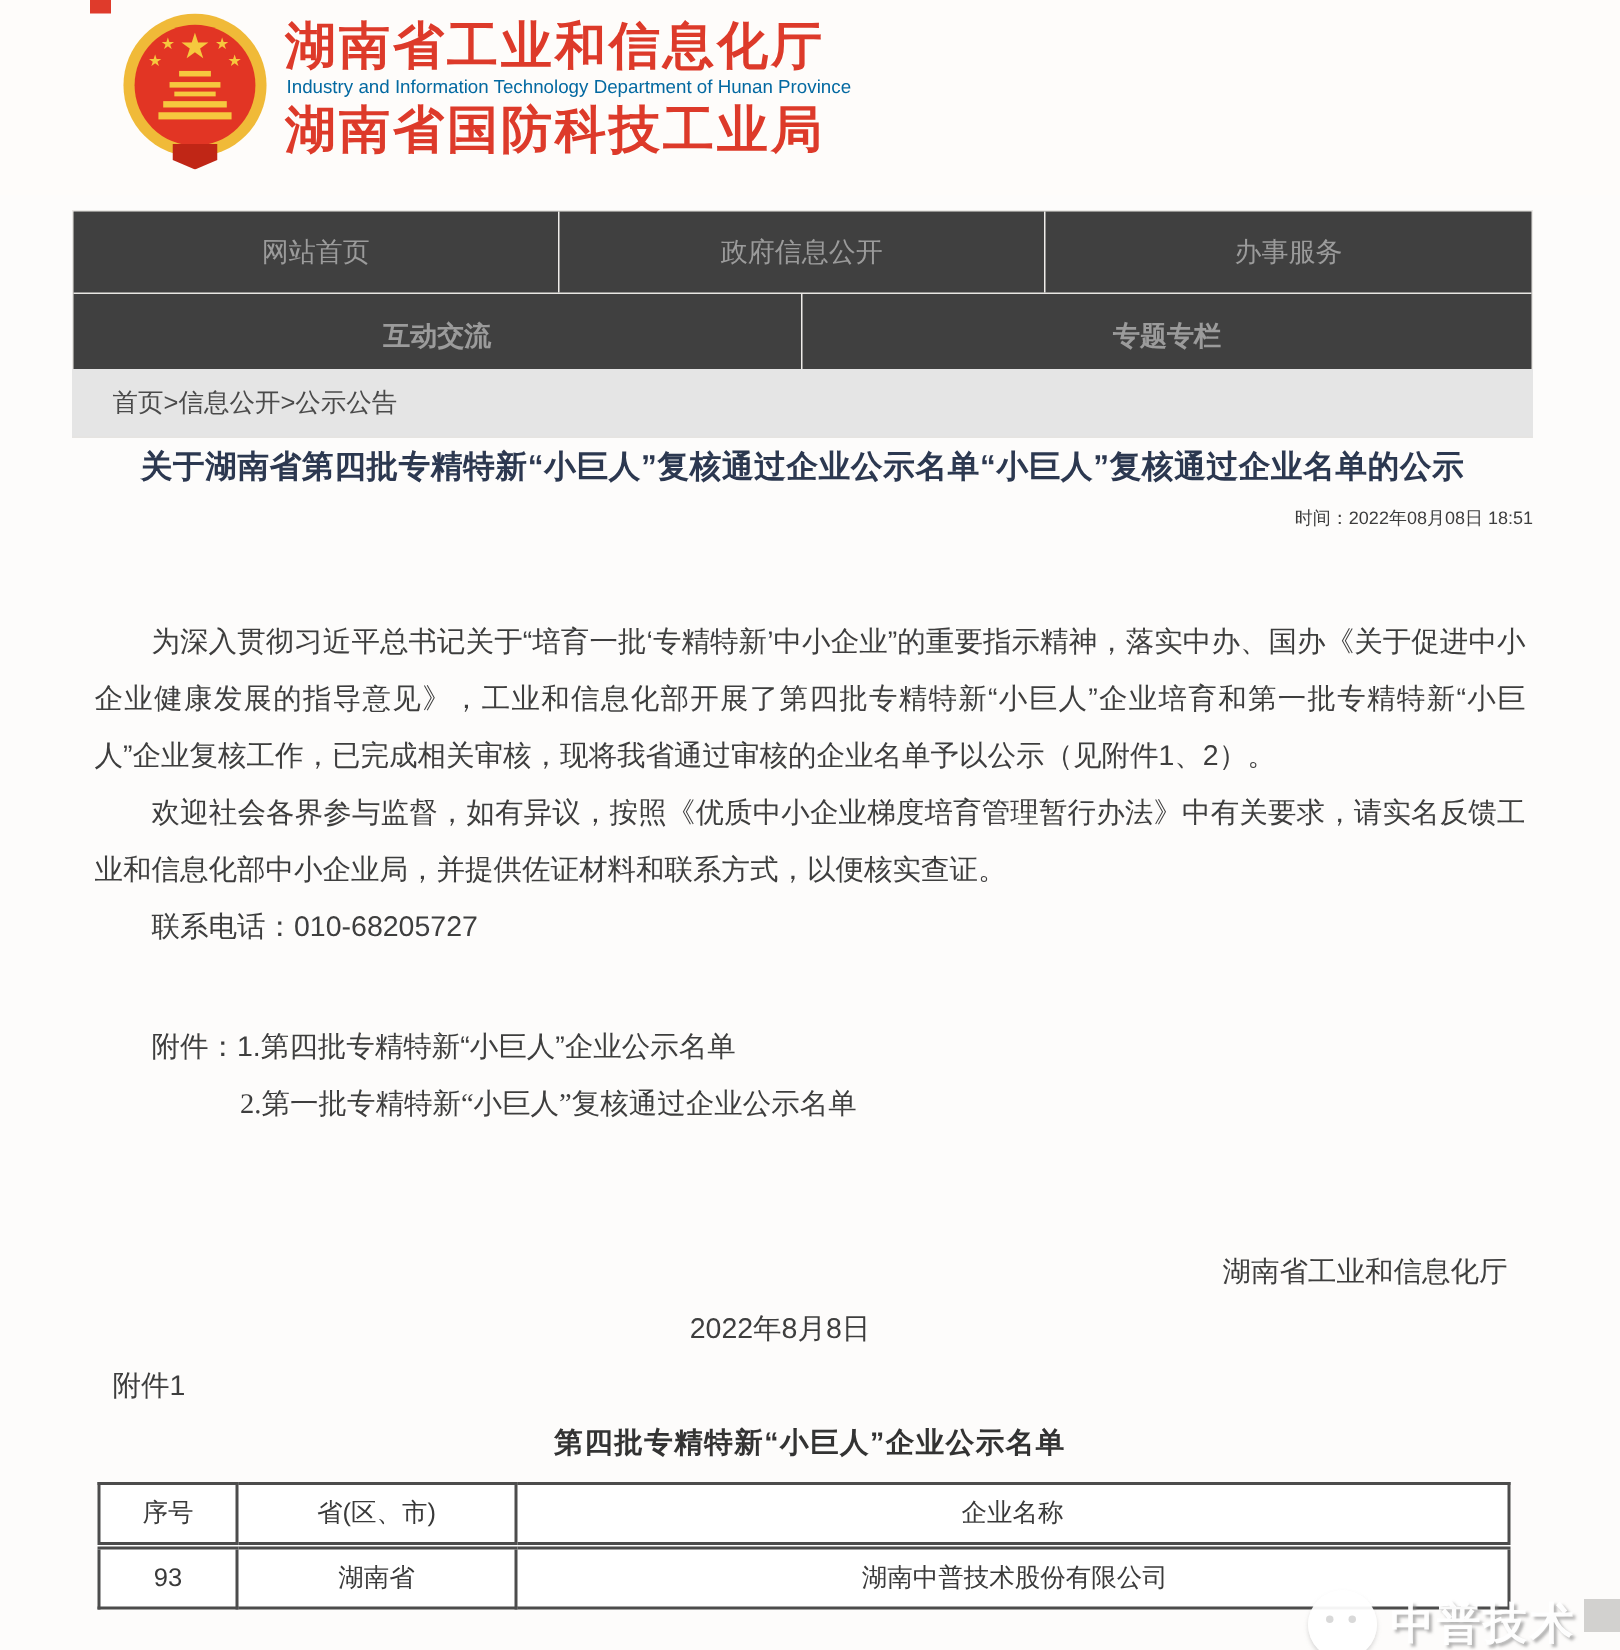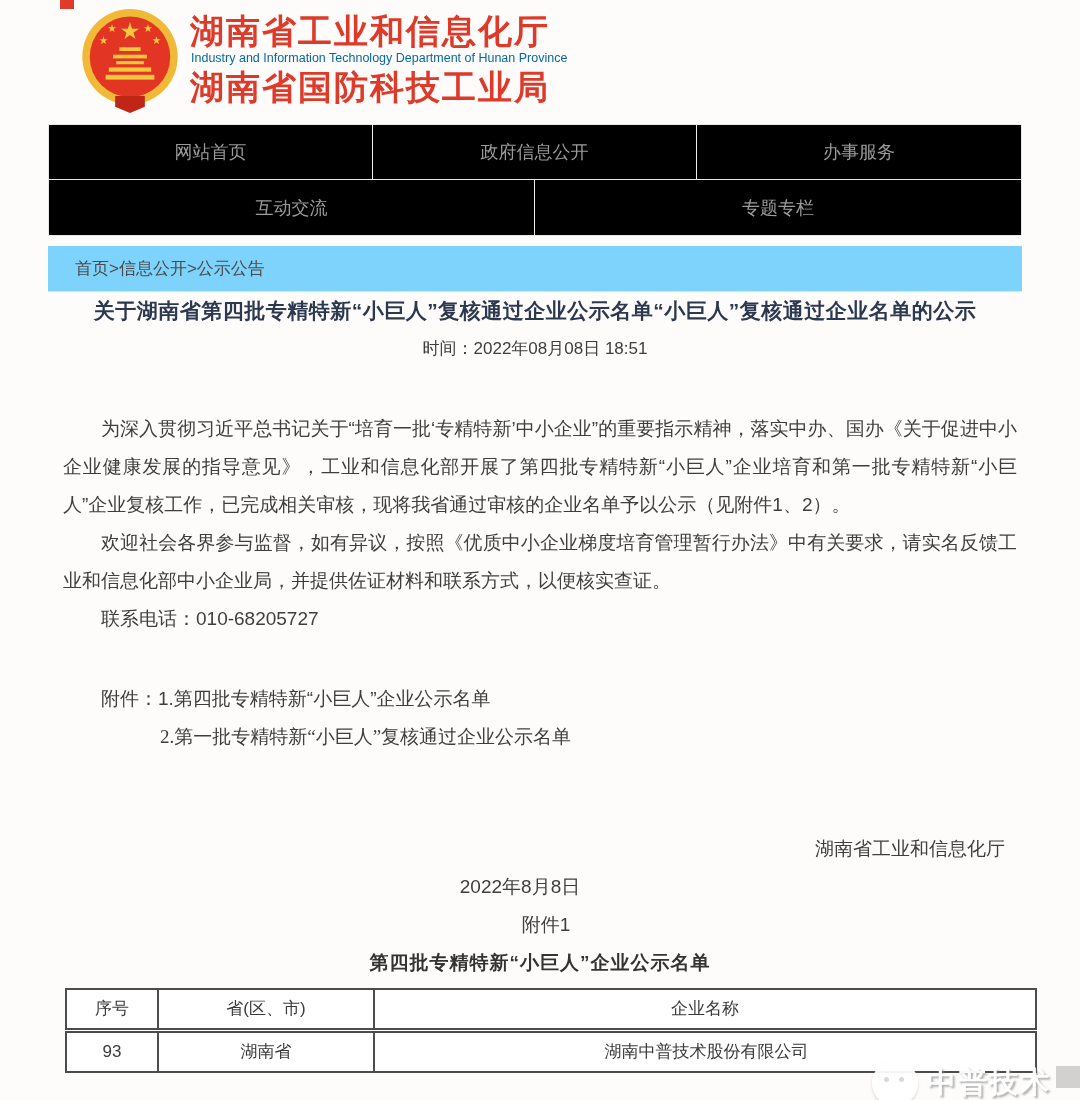--- a/index.html
+++ b/index.html
@@ -14,61 +14,61 @@
 
   
   .top-header { position:absolute; top:0; left:0; width:1080px; height:130px; background:#fefcfa; }
   .red-corner { position:absolute; left:60px; top:0; width:14px; height:9px; background:#df3b2b; }
   .emblem { position:absolute; left:77px; top:7px; width:106px; height:106px; }
   .org-block { position:absolute; left:190px; top:12px; }
   .org-cn { font-size:34px; font-weight:bold; color:#dd3a2a; letter-spacing:2px; line-height:38px; }
   .org-en { font-size:12.5px; color:#0369a1; line-height:15px; margin:1px 0 2px 1px; }
 
   
-  .nav { position:absolute; left:48px; top:124px; width:974px; background:#000000;
+  .nav { position:absolute; left:48px; top:140px; width:974px; background:#404040;
          border:1px solid #e9e7e4; }
   .nav-row { display:grid; height:55px; }
   .nav-row.r1 { grid-template-columns:1fr 1fr 1fr; border-bottom:1px solid #e9e7e4; }
-  .nav-row.r2 { grid-template-columns:1fr 1fr; }
+  .nav-row.r2 { grid-template-columns:1fr 1fr;font-weight:bold; }
   .nav-cell { display:flex; align-items:center; justify-content:center;
               font-size:18px; color:#9b9b9b; border-right:1px solid #efedea; cursor:pointer; }
   .nav-cell:last-child { border-right:none; }
 
   
   .breadcrumb-bar { position:absolute; left:48px; top:246px; width:974px; height:46px;
-                    border-bottom:1px solid #e6e4e1; background:#7dd3fc; }
+                    border-bottom:1px solid #e6e4e1; background:#e5e5e5; }
   .breadcrumb { padding-left:27px; line-height:46px; font-size:17px; color:#4a4a4a; cursor:pointer; }
 
   
   .article-title { position:absolute; left:48px; top:297px; width:974px; text-align:center;
                    font-size:21px; font-weight:bold; color:#2c3850; letter-spacing:0.5px; }
-  .article-time { position:absolute; left:48px; top:337px; width:974px; text-align:center;
-                  font-size:17px; color:#3d3d3d; }
+  .article-time { position:absolute; left:48px; top:337px; width:974px; text-align:right;
+                  font-size:12px; color:#3d3d3d; }
 
   
   .article-body { position:absolute; left:63px; top:410px; width:954px;
                   font-size:19px; color:#3e3e3e; line-height:38px; }
   .para { text-indent:2em; text-align:justify; }
   .ln-indent { padding-left:38px; }
   .ln-attach2 { padding-left:97px;font-family:Liberation Serif, serif; }
   .sp42 { height:42px; } .sp74 { height:74px; }
   .sig-org { text-align:right; padding-right:12px; }
   .sig-date { text-align:center; padding-right:40px; }
-  .attach1-label { padding-left:12px;text-align:center; }
+  .attach1-label { padding-left:12px; }
   .table-title { text-align:center; font-weight:bold; font-size:19px; color:#333; letter-spacing:1px; }
 
   
   table.list { border-collapse:collapse; width:940px; margin:6px 0 0 2px; background:#fff;
                font-size:17px; color:#3a3a3a; table-layout:fixed; }
   table.list, table.list th, table.list td { border:2px solid #4c4c4c; }
   table.list th { font-weight:normal; height:35px; border-bottom:5px double #4c4c4c; }
   table.list td { height:30px; text-align:center; }
   td.c-name, th.c-name-h { width:662px; }
   td.c-name { text-align:left; padding-left:3px; }
-  th.c-no { width:92px; } th.c-prov { width:216px; }
+  th.c-no { width:92px; } th.c-prov { width:186px; }
 
   
   .watermark { position:absolute; left:872px; top:1024px; display:flex; align-items:center;
                gap:9px; z-index:5; pointer-events:none;margin-top:36px; }
   .wm-face { position:relative; width:46px; height:46px; border-radius:50%;
              background:rgba(255,255,255,0.94); box-shadow:0 2px 3px rgba(150,150,150,0.35); }
   .wm-bubble { position:absolute; left:-6px; top:-8px; width:15px; height:13px; border-radius:50%;
                background:rgba(255,255,255,0.94); }
   .wm-eye { position:absolute; width:5px; height:5px; border-radius:50%; background:#d9d9d9; top:17px; }
   .wm-eye.l { left:12px; } .wm-eye.r { left:27px; }

